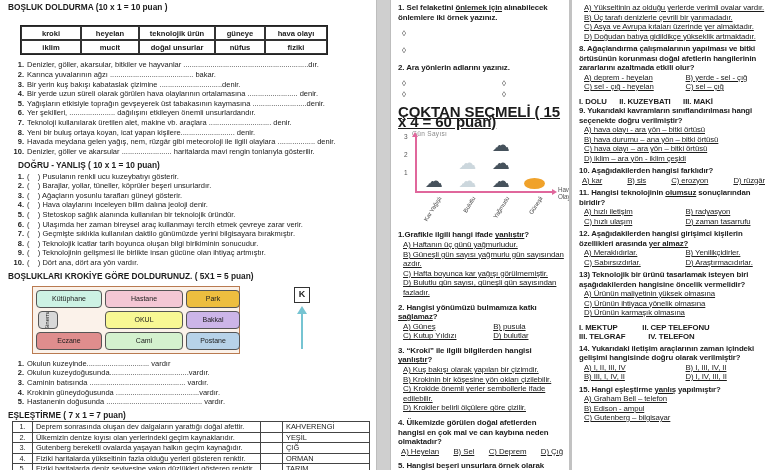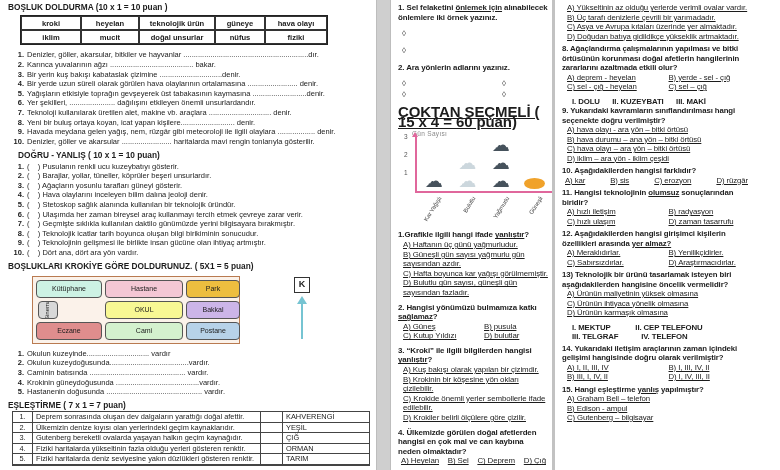--- a/index.html
+++ b/index.html
@@ -2,30 +2,30 @@
 <html><head>
 <meta charset="utf-8">
 <style>
   * { margin:0; padding:0; box-sizing:border-box; }
   html,body { width:780px; height:470px; overflow:hidden; background:#fff;
     font-family:"Liberation Sans", sans-serif; color:#1c1c1c; }
   .page { display:flex; width:780px; height:470px; }
   .col { height:470px; overflow:hidden; }
   .col-left  { width:376px; padding:1px 6px 0 6px; font-size:7.5px; line-height:9.4px; }
   .gutter1 { width:15px; background:#cfcfcf; border-left:1px solid #bdbdbd; border-right:1px solid #bdbdbd; }
-  .col-mid   { width:161px; padding:3px 4px 0 7px; font-size:7.9px; line-height:9.6px; letter-spacing:-0.1px; }
+  .col-mid   { width:178px; padding:3px 4px 0 7px; font-size:7.9px; line-height:9.6px; letter-spacing:-0.1px; }
   .gutter2 { width:3px; background:#c2c2c2; }
   .col-right { width:200px; padding:2px 5px 0 7px; font-size:7.8px; line-height:9.5px; letter-spacing:-0.1px; }
 
   .sec-title { font-weight:bold; font-size:8.3px; margin:2px 0 1px 2px; }
   .indent1 { margin-left:12px; }
 
   
   .wb { display:grid; grid-template-columns:60px 58px 76px 50px 62px; width:308px;
-        border:1.5px solid #222; margin:3px 0 5px 14px; }
+        border:1.5px solid #222; margin:13px 0 5px 14px; }
   .wb > div { border:0.8px solid #333; text-align:center; font-weight:bold;
         font-size:7.6px; height:14px; line-height:13px; }
 
   .item { display:flex; margin-bottom:0.2px; }
   .item b { flex:none; width:18px; text-align:right; margin-right:3px; }
   .item span { flex:1; }
 
   
   .kroki { position:relative; height:71px; margin:3px 0 3px 0; }
   .kmap { position:absolute; left:26px; top:1px; width:208px; height:68px;
@@ -52,21 +52,21 @@
 
   
   .open-stem { font-weight:bold; margin-bottom:2px; }
   .diamond { font-size:8px; color:#444; margin:7px 0 7px 4px; }
   .dgrid { display:grid; grid-template-columns:100px 40px; row-gap:1px;
         margin:6px 0 8px 4px; font-size:8px; color:#444; }
   .mc-title { font-weight:bold; font-size:15px; margin:0 0 2px 0;text-decoration:underline; }
 
   .q { margin-bottom:5px; }
   .q-stem { font-weight:bold; }
-  .q-lead { font-weight:bold; margin:3px 10px 2px; }
+  .q-lead { font-weight:bold; margin:3px 0 2px; }
   .opts .opt { padding-left:5px;text-decoration:underline; }
   .opts.stack .opt { display:block; }
   .opts.grid { display:grid; grid-template-columns:54% 46%; }
   .opts.row { display:flex; justify-content:space-between; padding-right:2px; }
   .opts.row .opt { padding-left:3px; }
 
   
   .chart { position:relative; height:99px; margin:3px 0 2px 2px; }
   .c-ylabel { position:absolute; left:12px; top:0; font-size:6.5px; color:#8a8a8a; letter-spacing:0.3px; }
   .c-yticks { position:absolute; left:4px; top:4px; height:43px; display:flex; flex-direction:column;

